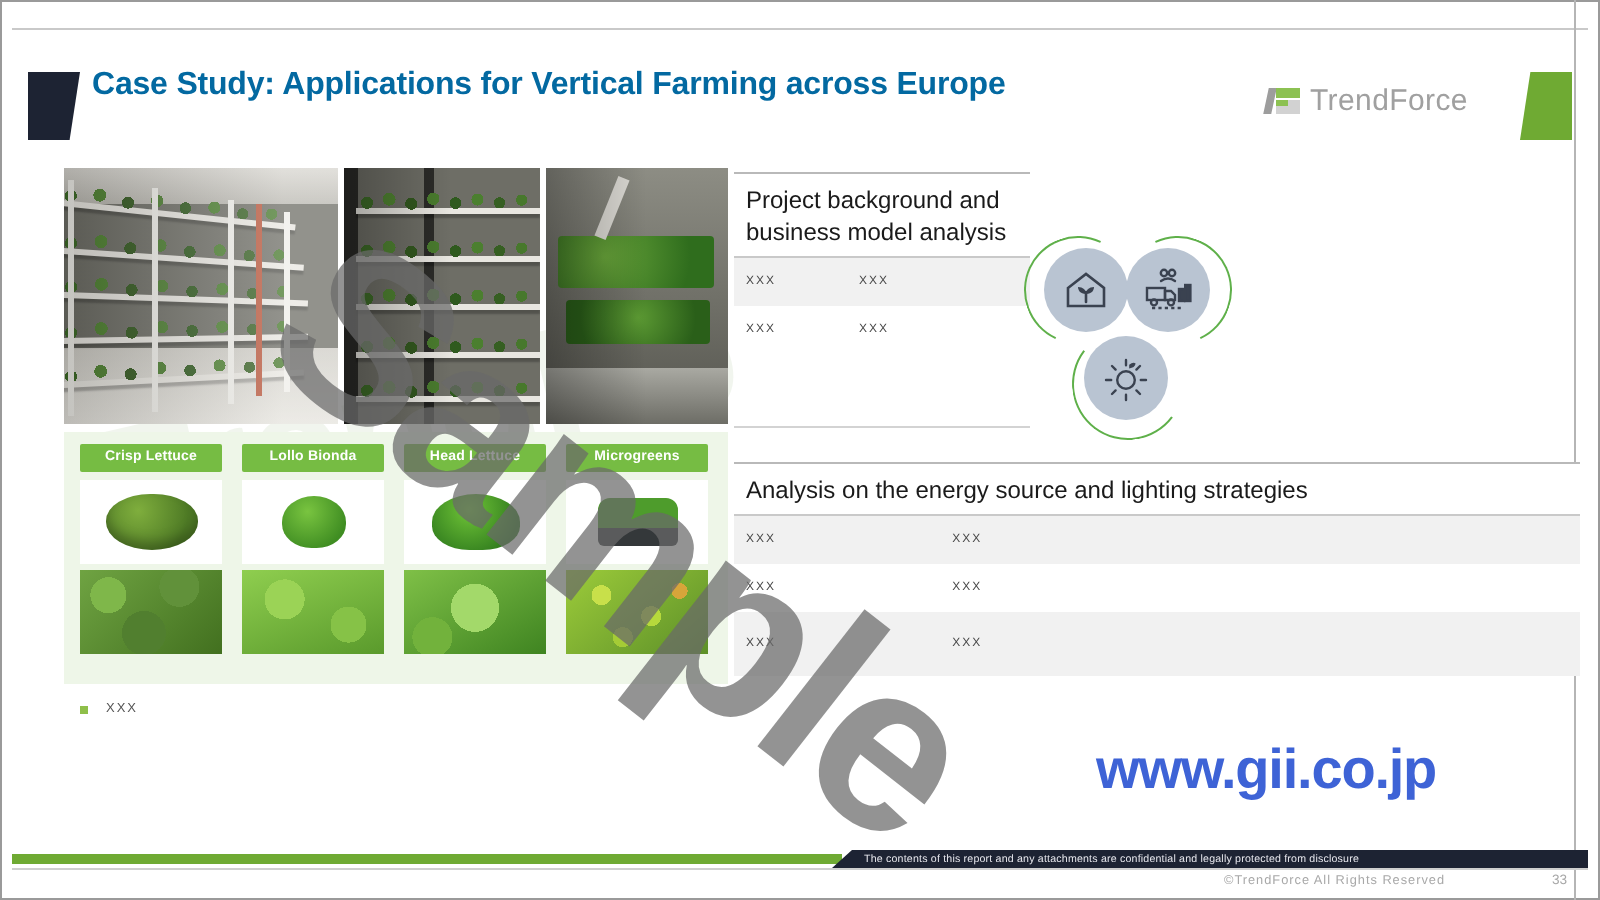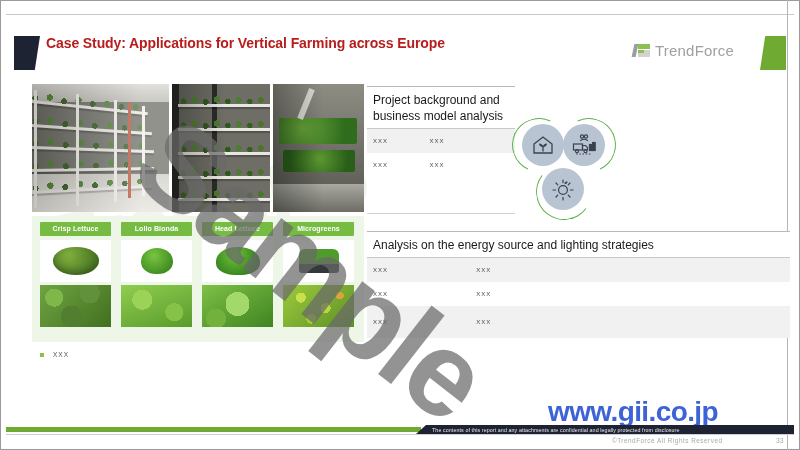--- a/index.html
+++ b/index.html
@@ -18,21 +18,21 @@
 
   
   .navy-tab{position:absolute;left:14px;top:36px;width:26px;height:34px;
     background:#1d2333;clip-path:polygon(0 0,100% 0,80% 100%,0 100%);}
   
   .green-tab{position:absolute;left:760px;top:36px;width:26px;height:34px;
     background:#6faa33;clip-path:polygon(20% 0,100% 0,100% 100%,0 100%);}
 
   
   .title-block{position:absolute;left:46px;top:33px;width:560px;}
-  .title-line{font-size:14px;font-weight:bold;color:#b91c1c;line-height:20px;letter-spacing:-0.1px;white-space:nowrap;}
+  .title-line{font-size:16px;font-weight:bold;color:#0369a1;line-height:20px;letter-spacing:-0.1px;white-space:nowrap;}
 
   
   .logo{position:absolute;left:633px;top:42px;display:flex;align-items:center;gap:5px;}
   .logo-mark{width:17px;height:15px;position:relative;}
   .logo-mark .slash{position:absolute;left:0;top:1px;width:4px;height:13px;background:#9d9d9d;transform:skewX(-12deg);}
   .logo-mark .sq1{position:absolute;left:5px;top:1px;width:12px;height:5px;background:#8cc152;}
   .logo-mark .sq2{position:absolute;left:5px;top:7px;width:12px;height:7px;background:#d2d2d2;}
   .logo-mark .sq3{position:absolute;left:5px;top:7px;width:6px;height:3px;background:#8cc152;}
   .logo-text{font-size:15px;color:#a0a0a0;letter-spacing:0.2px;font-weight:500;}
 
@@ -134,21 +134,21 @@
      radial-gradient(circle at 80% 25%,#d7a53a 0 4px,transparent 4px),
      radial-gradient(circle at 40% 80%,#a5cc36 0 5px,transparent 5px),
      linear-gradient(140deg,#9ccb3a,#5d9028);}
 
   
   .bullet-row{position:absolute;left:40px;top:351px;display:flex;align-items:center;gap:9px;}
   .bullet-sq{width:4px;height:4px;background:#8fbf4a;}
   .bullet-tx{font-size:6.5px;color:#555;letter-spacing:1px;}
 
   
-  .gii{position:absolute;left:548px;top:396px;font-size:28px;font-weight:bold;color:#3e63d6;letter-spacing:-0.6px;}
+  .gii{position:absolute;left:548px;top:369px;font-size:28px;font-weight:bold;color:#3e63d6;letter-spacing:-0.6px;}
 
   
   .greenbar{position:absolute;left:6px;top:427px;width:415px;height:5px;background:#6faa33;}
   .navybar{position:absolute;left:416px;top:425px;width:378px;height:9px;background:#1d2333;
     clip-path:polygon(10px 0,100% 0,100% 100%,0 100%);}
   .navybar span{position:absolute;left:16px;top:1.5px;font-size:5.3px;color:#e8e8ee;letter-spacing:.1px;white-space:nowrap;}
   .footer-line{position:absolute;left:6px;top:434px;width:788px;height:1px;background:#cfcfcf;}
   .copyright{position:absolute;left:612px;top:437px;font-size:6.4px;color:#a8a8a8;letter-spacing:.5px;}
   .pageno{position:absolute;left:776px;top:437px;font-size:6.8px;color:#a8a8a8;}
 

